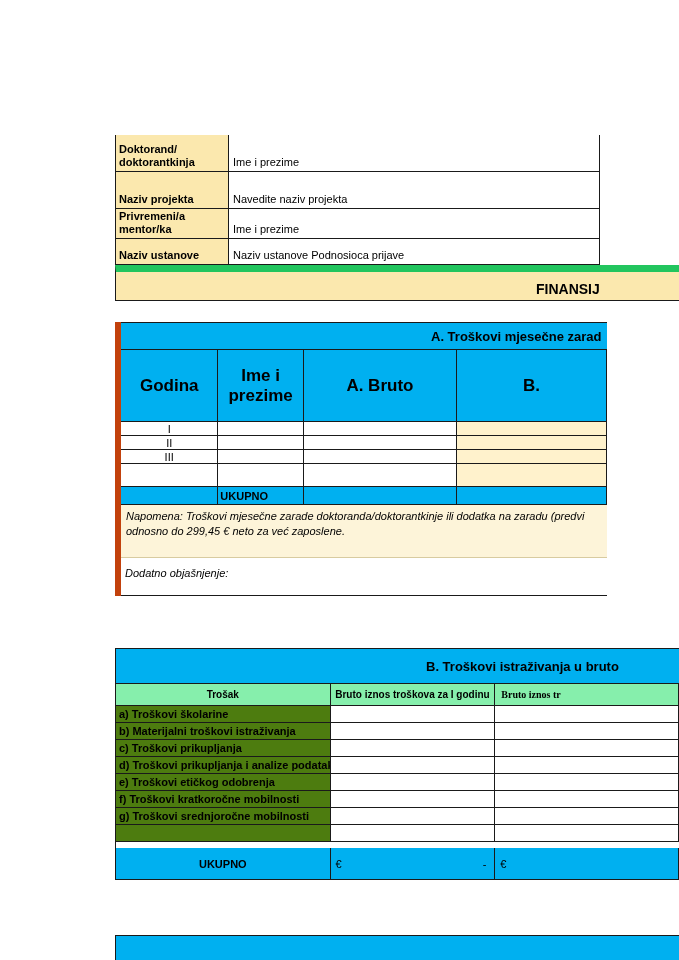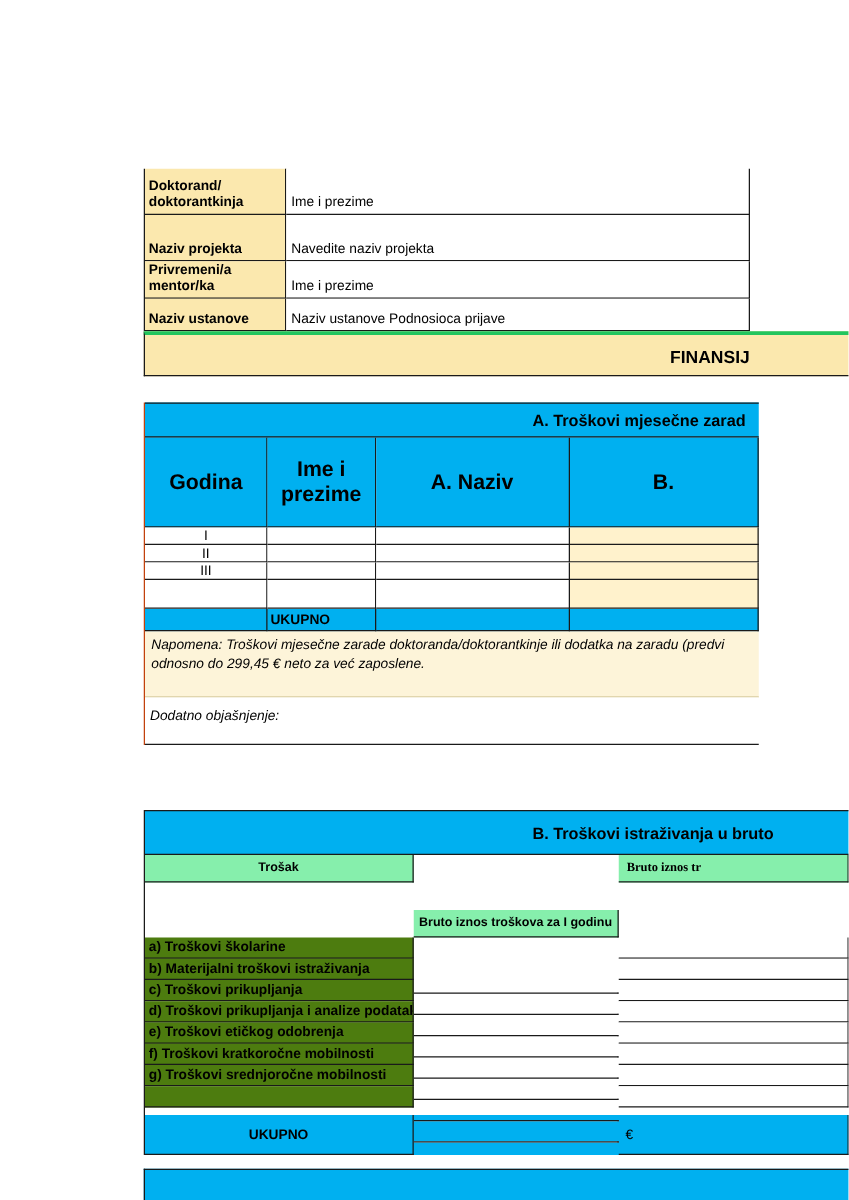--- a/index.html
+++ b/index.html
@@ -15,45 +15,45 @@
   .title-bar { left: 115px; top: 95px; width: 485px; height: 40px; border: 1px solid #1a1a1a; overflow: hidden; }
   .title-text { position: absolute; right: -3px; top: 0; line-height: 38px; font-weight: bold; font-size: 15px; white-space: nowrap; }
 
   
   .form-box { left: 115px; top: 135px; width: 485px; border-left: 1px solid #1a1a1a; }
   .frow { display: flex; justify-content: flex-end; }
   .flabel { width: 113px; background: #FBE8AE; font-weight: bold; font-size: 11px; line-height: 12.5px; padding: 2px 3px 3px 3px; border-right: 1px solid #1a1a1a; border-bottom: 1px solid #1a1a1a; display: flex; align-items: flex-end; white-space: pre-line; overflow: hidden; }
   .fvalue { flex: 1; background: #fff; font-size: 11px; padding: 2px 4px 3px 4px; border-right: 1px solid #1a1a1a; border-bottom: 1px solid #1a1a1a; display: flex; align-items: flex-end; white-space: nowrap; overflow: hidden; }
 
   
-  .fin-bar { left: 115px; top: 265px; width: 564px; height: 36px; border-left: 1px solid #1a1a1a; border-top: 3px solid #22c55e; border-bottom: 1px solid #1a1a1a; overflow: hidden; }
+  .fin-bar { left: 115px; top: 265px; width: 564px; height: 36px; border-left: 1px solid #1a1a1a; border-top: 7px solid #22c55e; border-bottom: 1px solid #1a1a1a; overflow: hidden; }
   .fin-text { position: absolute; left: 420px; top: 0; line-height: 34px; font-weight: bold; font-size: 14px; white-space: nowrap; }
 
   
-  .tableA { left: 115px; top: 322px; width: 492px; border-left: 1px solid #c2410c; }
+  .tableA { left: 115px; top: 322px; width: 492px; border-left: 6px solid #c2410c; }
   .a-header { height: 28px; position: relative; overflow: hidden; border-top: 1px solid #1a1a1a; border-bottom: 1px solid #1a1a1a; }
   .a-header span { position: absolute; left: 310px; top: 0; line-height: 27px; font-weight: bold; font-size: 13px; white-space: nowrap; }
   .a-cols, .a-row, .a-total { display: flex; }
   .ac { border-right: 1px solid #1a1a1a; border-bottom: 1px solid #1a1a1a; overflow: hidden; }
   .w1 { width: 113px; } .w2 { width: 99px; } .w3 { width: 178px; } .w4 { width: 174px; }
   .a-hcell { display: flex; align-items: center; justify-content: center; font-weight: bold; font-size: 17px; text-align: center; }
   .a-year { display: flex; align-items: center; justify-content: center; font-size: 11px; background: #fff; }
   .a-blank { background: #fff; }
   .a-total .ac { display: flex; align-items: center; font-size: 11px; }
   .a-total-label { font-weight: bold; padding-left: 2px; }
   .note-block { height: 53px; background: #FDF4D9; font-style: italic; font-size: 11px; line-height: 15px; padding: 4px 5px; border-bottom: 1px solid #d8cba0; overflow: hidden; }
   .dodatno-block { height: 38px; background: #fff; font-style: italic; font-size: 11px; padding: 9px 4px 0 4px; border-bottom: 1px solid #1a1a1a; }
 
   
   .tableB { left: 115px; top: 648px; width: 564px; border-left: 1px solid #1a1a1a; }
   .b-header { height: 36px; position: relative; overflow: hidden; border-top: 1px solid #1a1a1a; border-bottom: 1px solid #1a1a1a; }
   .b-header span { position: absolute; left: 310px; top: 0; line-height: 35px; font-weight: bold; font-size: 13px; white-space: nowrap; }
   .b-cols, .b-row, .b-total { display: flex; }
   .bc { border-right: 1px solid #1a1a1a; border-bottom: 1px solid #1a1a1a; overflow: hidden; }
-  .v1 { width: 215px; } .v2 { width: 165px; margin-top: 44px; } .v3 { width: 184px; }
+  .v1 { width: 215px; } .v2 { width: 165px; } .v3 { width: 184px; }
   .b-hcell { height: 22px; display: flex; align-items: center; justify-content: center; font-weight: bold; font-size: 10px; white-space: nowrap; background: #86efac; }
   .b-hcell.left { justify-content: flex-start; padding-left: 6px; font-family: Liberation Serif, serif; }
   .b-row { height: 17px; }
   .b-label { display: flex; align-items: center; font-weight: bold; font-size: 11px; padding-left: 3px; white-space: nowrap; background: #4d7c0f; }
   .b-amount { background: #fff; }
   .b-spacer { height: 6px; }
   .b-total { height: 32px; background: #00B0F0; }
   .b-total .bc { display: flex; align-items: center; font-size: 11px; }
   .bt1 { justify-content: center; font-weight: bold; font-size: 12px; }
   .bt2 { justify-content: space-between; padding: 0 8px 0 5px; }
@@ -92,21 +92,21 @@
     <span class="fin-text">FINANSIJ</span>
   </div>
 
   <div class="abs tableA">
     <div class="a-header cyan">
       <span>A. Troškovi mjesečne zarad</span>
     </div>
     <div class="a-cols" style="height:72px">
       <div class="ac w1 a-hcell cyan">Godina</div>
       <div class="ac w2 a-hcell cyan">Ime i prezime</div>
-      <div class="ac w3 a-hcell cyan">A. Naziv</div>
+      <div class="ac w3 a-hcell cyan">A. Bruto</div>
       <div class="ac w4 a-hcell cyan">B.</div>
     </div>
     <div class="a-row" style="height:14px">
       <div class="ac w1 a-year">I</div>
       <div class="ac w2 a-blank"></div>
       <div class="ac w3 a-blank"></div>
       <div class="ac w4 cream-cell"></div>
     </div>
     <div class="a-row" style="height:14px">
       <div class="ac w1 a-year">II</div>

